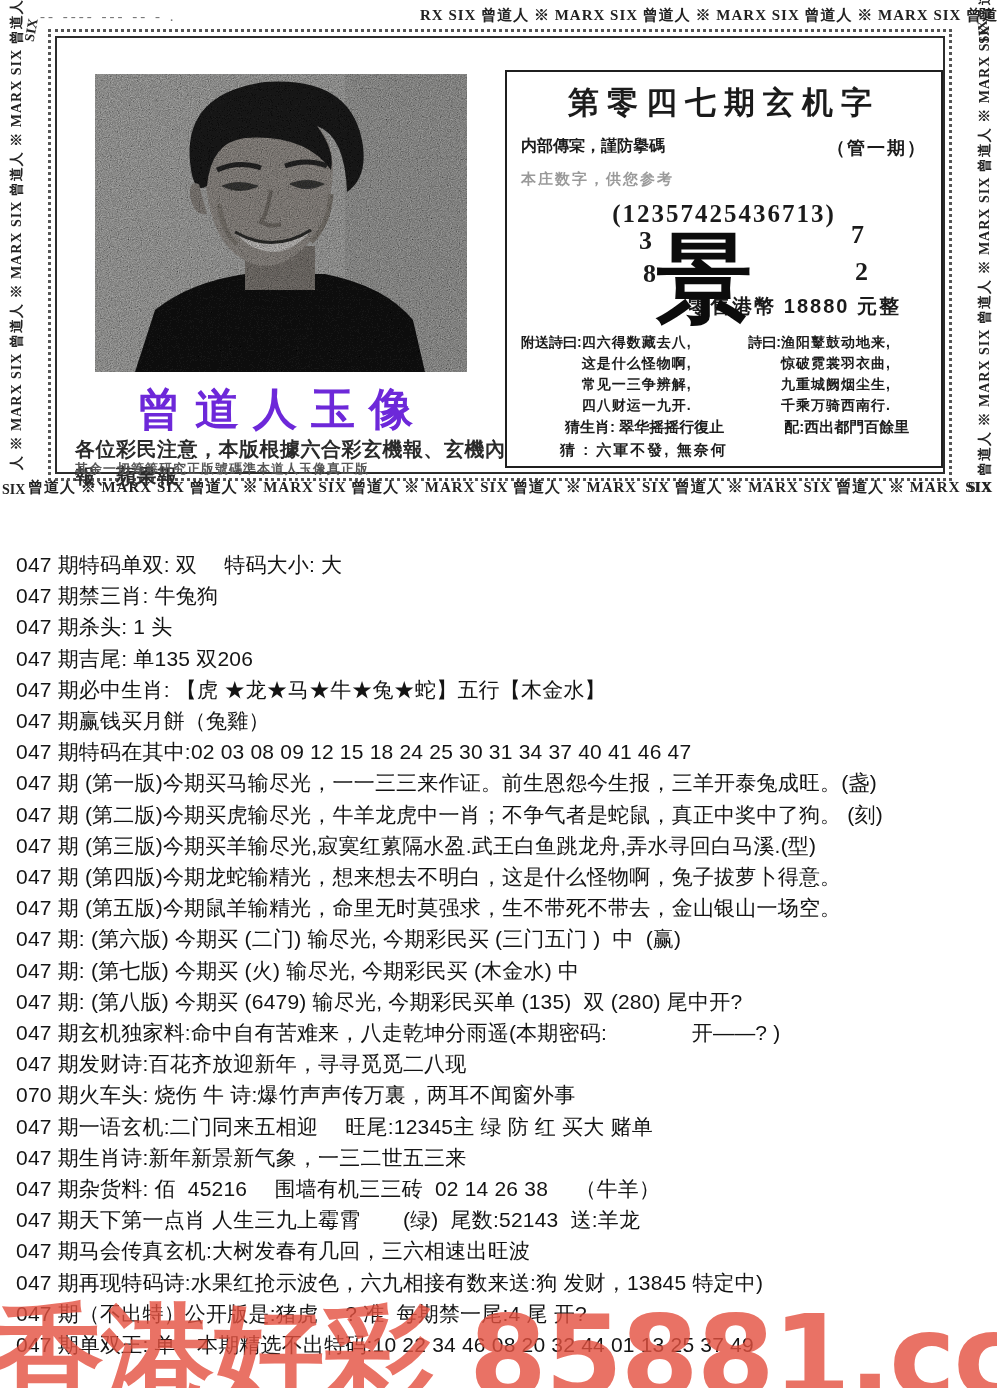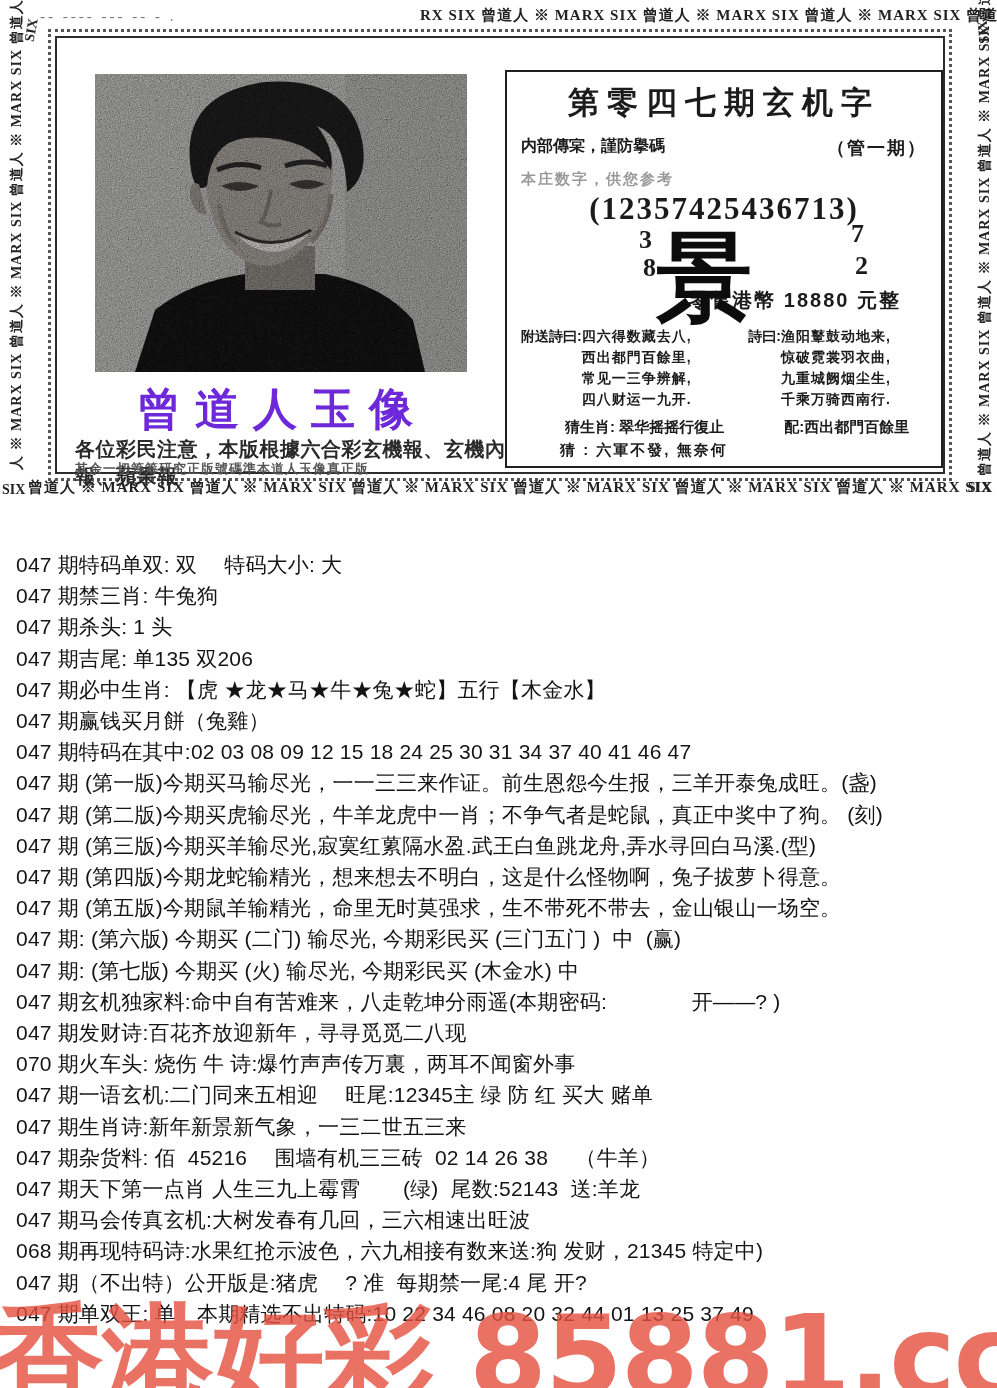--- a/index.html
+++ b/index.html
@@ -60,40 +60,40 @@
     border:2px solid #1f1f1f; padding:8px 14px 6px 14px;
     display:flex; flex-direction:column;
   }
   .m-title { text-align:center; font-size:31px; font-weight:bold; letter-spacing:8px;
              font-family:"DejaVu Serif","Liberation Serif",serif; margin-top:2px; }
   .m-row2 { display:flex; justify-content:space-between; margin-top:12px;
             font-size:16px; font-weight:bold; }
   .m-row2 .right { font-size:18px; letter-spacing:2px; }
   .m-faded { margin-top:10px; font-size:15px; font-weight:bold; color:#9a9a9a;
              letter-spacing:2px; filter:blur(.4px); }
-  .m-number { text-align:center; font-size:31px; font-weight:bold; letter-spacing:2px;
-              font-family:"Liberation Serif", serif; margin-top:2px; }
+  .m-number { text-align:center; font-size:25px; font-weight:bold; letter-spacing:2px;
+              font-family:"Liberation Serif", serif; margin-top:11px; }
   .m-char-zone { position:relative; height:118px; margin-top:2px; }
   .m-big-char { position:absolute; left:0; right:40px; top:-6px; text-align:center;
                 font-size:96px; line-height:110px; font-weight:bold;
                 font-family:"DejaVu Serif","Liberation Serif",serif; color:#0c0c0c; }
   .m-corner { position:absolute; font-size:26px; font-weight:bold;
               font-family:"Liberation Serif", serif; }
   .m-n-tl { left:118px; top:-4px; }
   .m-n-tr { left:330px; top:-10px; }
   .m-n-bl { left:122px; bottom:-6px; }
   .m-n-br { left:334px; bottom:-4px; }
   .m-price { text-align:right; padding-right:26px; font-size:20px; font-weight:bold;
              letter-spacing:2px; margin-top:10px; }
   .m-poems { display:flex; margin-top:12px; font-size:14px; font-weight:bold; }
   .m-poem-left  { display:flex; width:56%; }
   .m-poem-right { display:flex; width:44%; }
   .m-poem-label { white-space:nowrap; padding-top:2px; }
   .m-poem-lines div { line-height:21px; letter-spacing:1px; }
-  .m-guess1 { display:flex; margin-top:8px; font-size:15px; font-weight:bold; }
+  .m-guess1 { display:flex; margin-top:2px; font-size:15px; font-weight:bold; }
   .m-guess1 .g-left { margin-left:44px; }
   .m-guess1 .g-right { margin-left:60px; }
   .m-guess2 { margin-top:4px; margin-left:39px; font-size:15px; font-weight:bold;
               letter-spacing:2px; }
 
   
   .body-lines { position:absolute; left:16px; top:549px; width:975px; }
   .bline { font-size:21px; line-height:31.2px; white-space:pre; color:#141414;
            letter-spacing:.2px; }
 
@@ -180,21 +180,21 @@
         <div class="m-big-char">景</div>
         <span class="m-corner m-n-bl">8</span>
         <span class="m-corner m-n-br">2</span>
       </div>
       <div class="m-price">零售港幣 18880 元整</div>
       <div class="m-poems">
         <div class="m-poem-left">
           <span class="m-poem-label">附送詩曰:</span>
           <div class="m-poem-lines">
             <div>四六得数藏去八,</div>
-            <div>西出都門百餘里,</div>
+            <div>这是什么怪物啊,</div>
             <div>常见一三争辨解,</div>
             <div>四八财运一九开.</div>
           </div>
         </div>
         <div class="m-poem-right">
           <span class="m-poem-label">詩曰:</span>
           <div class="m-poem-lines">
             <div>渔阳鼙鼓动地来,</div>
             <div>惊破霓裳羽衣曲,</div>
             <div>九重城阙烟尘生,</div>
@@ -218,28 +218,29 @@
     <div class="bline">047 期必中生肖: 【虎 ★龙★马★牛★兔★蛇】五行【木金水】</div>
     <div class="bline">047 期赢钱买月餅（兔雞）</div>
     <div class="bline">047 期特码在其中:02 03 08 09 12 15 18 24 25 30 31 34 37 40 41 46 47</div>
     <div class="bline">047 期 (第一版)今期买马输尽光，一一三三来作证。前生恩怨今生报，三羊开泰兔成旺。(盏)</div>
     <div class="bline">047 期 (第二版)今期买虎输尽光，牛羊龙虎中一肖；不争气者是蛇鼠，真正中奖中了狗。 (刻)</div>
     <div class="bline">047 期 (第三版)今期买羊输尽光,寂寞红蔂隔水盈.武王白鱼跳龙舟,弄水寻回白马溪.(型)</div>
     <div class="bline">047 期 (第四版)今期龙蛇输精光，想来想去不明白，这是什么怪物啊，兔子拔萝卜得意。</div>
     <div class="bline">047 期 (第五版)今期鼠羊输精光，命里无时莫强求，生不带死不带去，金山银山一场空。</div>
     <div class="bline">047 期: (第六版) 今期买 (二门) 输尽光, 今期彩民买 (三门五门 )  中  (赢)</div>
     <div class="bline">047 期: (第七版) 今期买 (火) 输尽光, 今期彩民买 (木金水) 中</div>
+    <div class="bline">047 期: (第八版) 今期买 (6479) 输尽光, 今期彩民买单 (135)  双 (280) 尾中开?</div>
     <div class="bline">047 期玄机独家料:命中自有苦难来，八走乾坤分雨遥(本期密码:　　　　开——? )</div>
     <div class="bline">047 期发财诗:百花齐放迎新年，寻寻觅觅二八现</div>
     <div class="bline">070 期火车头: 烧伤 牛 诗:爆竹声声传万裏，两耳不闻窗外事</div>
     <div class="bline">047 期一语玄机:二门同来五相迎　 旺尾:12345主 绿 防 红 买大 赌单</div>
     <div class="bline">047 期生肖诗:新年新景新气象，一三二世五三来</div>
     <div class="bline">047 期杂货料: 佰  45216　 围墙有机三三砖  02 14 26 38 　（牛羊）</div>
     <div class="bline">047 期天下第一点肖 人生三九上霉霄　　(绿)  尾数:52143  送:羊龙</div>
     <div class="bline">047 期马会传真玄机:大树发春有几回，三六相速出旺波</div>
-    <div class="bline">068 期再现特码诗:水果红抢示波色，六九相接有数来送:狗 发财，21345 特定中)</div>
+    <div class="bline">047 期再现特码诗:水果红抢示波色，六九相接有数来送:狗 发财，13845 特定中)</div>
     <div class="bline">047 期（不出特）公开版是:猪虎 　? 准  每期禁一尾:4 尾 开?</div>
     <div class="bline">047 期单双王: 单　本期精选不出特码:10 22 34 46 08 20 32 44 01 13 25 37 49</div>
   </div>
 
   <div class="watermark">香港好彩 85881.cc</div>
 
 </div>
 
 </body></html>

